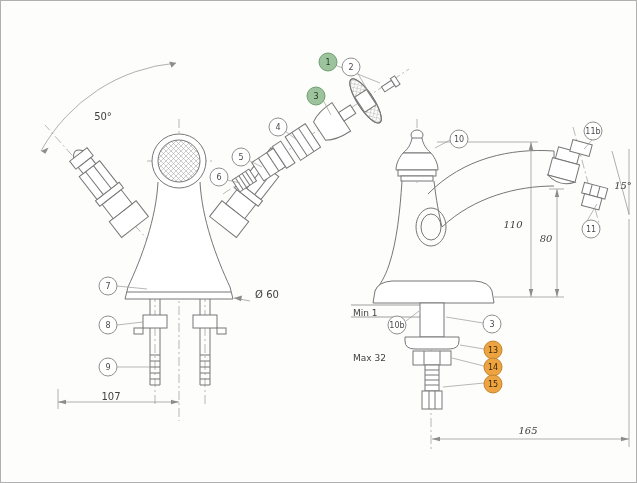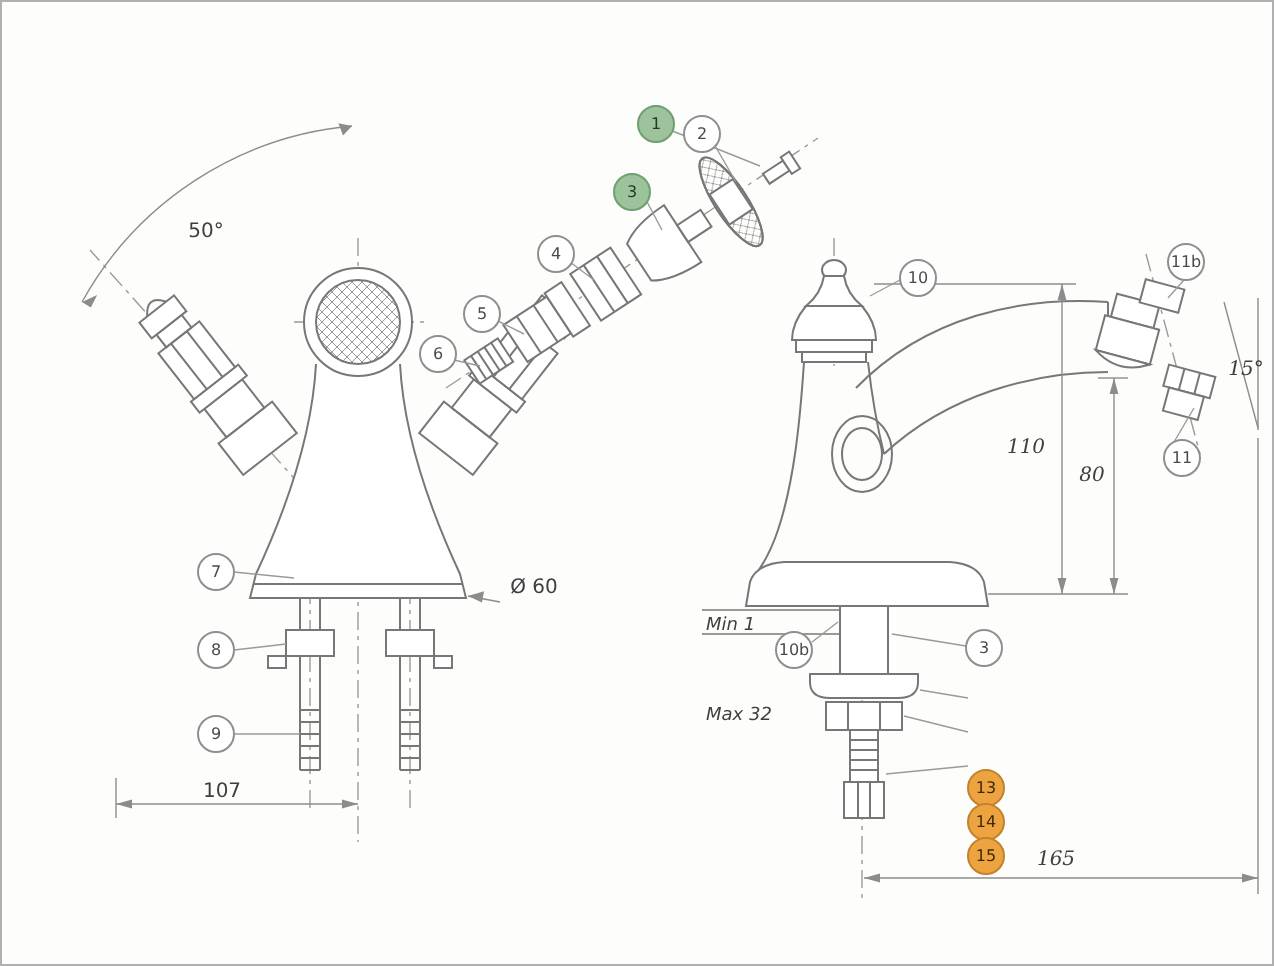--- a/index.html
+++ b/index.html
@@ -10,27 +10,27 @@
   }
   .canvas svg{position:absolute;left:0;top:0;}
   .layer{position:absolute;left:0;top:0;width:100%;height:100%;pointer-events:none;}
   .callout{
     position:absolute;width:19px;height:19px;border-radius:50%;
     border:1px solid #8f8f8f;background:#ffffff;color:#4a4a4a;
     font-size:8px;line-height:1;display:flex;align-items:center;justify-content:center;
     transform:translate(-50%,-50%);box-sizing:border-box;pointer-events:auto;
   }
   .callout.green{background:var(--green-fill,#9cc39c);border-color:var(--green-stroke,#6f9f6f);color:#24391f;}
-  .callout.orange{background:var(--orange-fill,#eda33f);border-color:var(--orange-stroke,#c2832c);color:#3d2a08;margin-top:44px;}
+  .callout.orange{background:var(--orange-fill,#eda33f);border-color:var(--orange-stroke,#c2832c);color:#3d2a08;}
   .dim{
     position:absolute;font-size:10px;color:#3f3f3f;white-space:nowrap;
     transform:translate(-50%,-50%);pointer-events:auto;
   }
   .dim.italic{font-style:italic;font-family:"DejaVu Serif",serif;text-align:center;}
-  .dim.left{transform:translate(0,-50%);font-size:9px;font-style:italic;}
+  .dim.left{transform:translate(0,-50%);font-size:9px;}
 </style>
 </head>
 <body>
 
 <div class="canvas">
 
   <svg width="637" height="483" viewBox="0 0 637 483">
     <defs>
       <pattern id="mesh" width="5" height="5" patternUnits="userSpaceOnUse">
         <path d="M0 5 L5 0 M0 0 L5 5" stroke="#9a9a9a" stroke-width="0.5" fill="none"></path>

